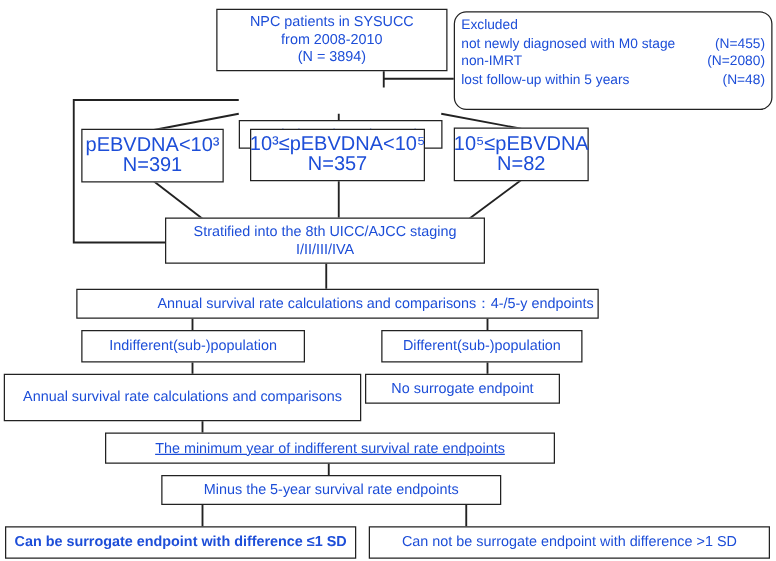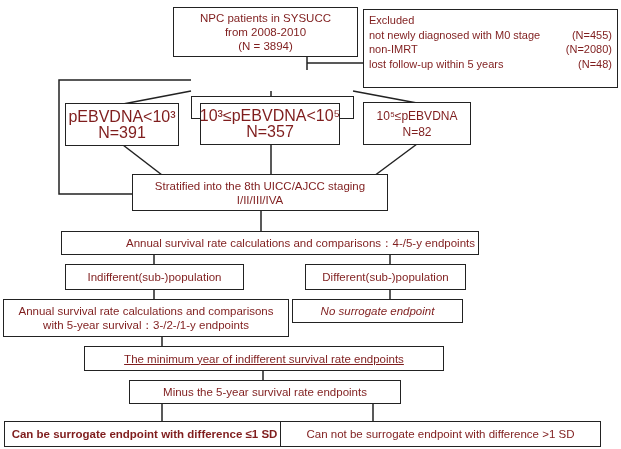--- a/index.html
+++ b/index.html
@@ -2,21 +2,21 @@
 <html><head>
 <meta charset="utf-8">
 <style>
   html, body { margin: 0; padding: 0; background: #ffffff; }
   #canvas {
     position: relative;
     width: 621px;
     height: 449px;
     background: #ffffff;
     font-family: "Liberation Sans", "DejaVu Sans", sans-serif;
-    color: #7f1d1d;
+    color: #1d4ed8;
     overflow: hidden;
   }
   #connectors {
     position: absolute;
     left: 0; top: 0;
     width: 621px; height: 449px;
   }
   #connectors line, #connectors path {
     stroke: #222222;
     stroke-width: 1.5;
@@ -45,35 +45,35 @@
   .excl-row {
     display: flex;
     justify-content: space-between;
     line-height: 14.6px;
     font-size: 11px;
   }
   .excl-title { line-height: 14.6px; font-size: 11px; }
 
   
   #npc-box        { left: 173px; top: 7px;   width: 185px; height: 50px; }
-  #excluded-box   { left: 363px; top: 9px;   width: 255px; height: 79px; }
+  #excluded-box   { left: 363px; top: 9px;   width: 255px; height: 79px; border-radius: 10px; }
   #include-box    { left: 191px; top: 69px;  width: 163px; height: 23px; margin-top: 27px; }
   #ebv-low-box    { left: 65px;  top: 103px; width: 114px; height: 43px; font-size: 16px; line-height: 16px; }
   #ebv-mid-box    { left: 200px; top: 103px; width: 140px; height: 42px; font-size: 16px; line-height: 16px; }
-  #ebv-high-box   { left: 363px; top: 102px; width: 108px; height: 43px; font-size: 12px; line-height: 16px; }
+  #ebv-high-box   { left: 363px; top: 102px; width: 108px; height: 43px; font-size: 16px; line-height: 16px; }
   #stratified-box { left: 132px; top: 174px; width: 256px; height: 37px; }
   #annual45-box   { left: 61px;  top: 231px; width: 418px; height: 24px; align-items: flex-end; }
   #indifferent-box{ left: 65px;  top: 264px; width: 179px; height: 26px; }
   #different-box  { left: 305px; top: 264px; width: 161px; height: 26px; }
   #annual321-box  { left: 3px;   top: 299px; width: 286px; height: 38px; }
-  #no-surrogate-box { left: 292px; top: 299px; width: 171px; height: 24px; font-style: italic; }
+  #no-surrogate-box { left: 292px; top: 299px; width: 156px; height: 24px; }
   #min-year-box   { left: 84px;  top: 346px; width: 360px; height: 25px; text-decoration: underline; }
   #minus-box      { left: 129px; top: 380px; width: 272px; height: 24px; }
   #can-be-box     { left: 4px;   top: 421px; width: 281px; height: 26px; font-weight: bold; }
-  #cannot-be-box  { left: 280px; top: 421px; width: 321px; height: 26px; }
+  #cannot-be-box  { left: 295px; top: 421px; width: 321px; height: 26px; }
 </style>
 </head>
 <body>
 
 <div id="canvas">
 
   <svg id="connectors" viewBox="0 0 621 449" xmlns="http://www.w3.org/2000/svg">
     <line x1="307" y1="56" x2="307" y2="70"></line>
     <line x1="307" y1="63" x2="363" y2="63"></line>
     <path d="M191,80 H59 V194 H132"></path>
@@ -147,21 +147,20 @@
   <div class="box" id="indifferent-box">
     <div>Indifferent(sub-)population</div>
   </div>
 
   <div class="box" id="different-box">
     <div>Different(sub-)population</div>
   </div>
 
   <div class="box" id="annual321-box">
     <div>Annual survival rate calculations and comparisons</div>
-    <div>with 5-year survival：3-/2-/1-y endpoints</div>
   </div>
 
   <div class="box" id="no-surrogate-box">
     <div>No surrogate endpoint</div>
   </div>
 
   <div class="box" id="min-year-box">
     <div>The minimum year of indifferent survival rate endpoints</div>
   </div>
 

